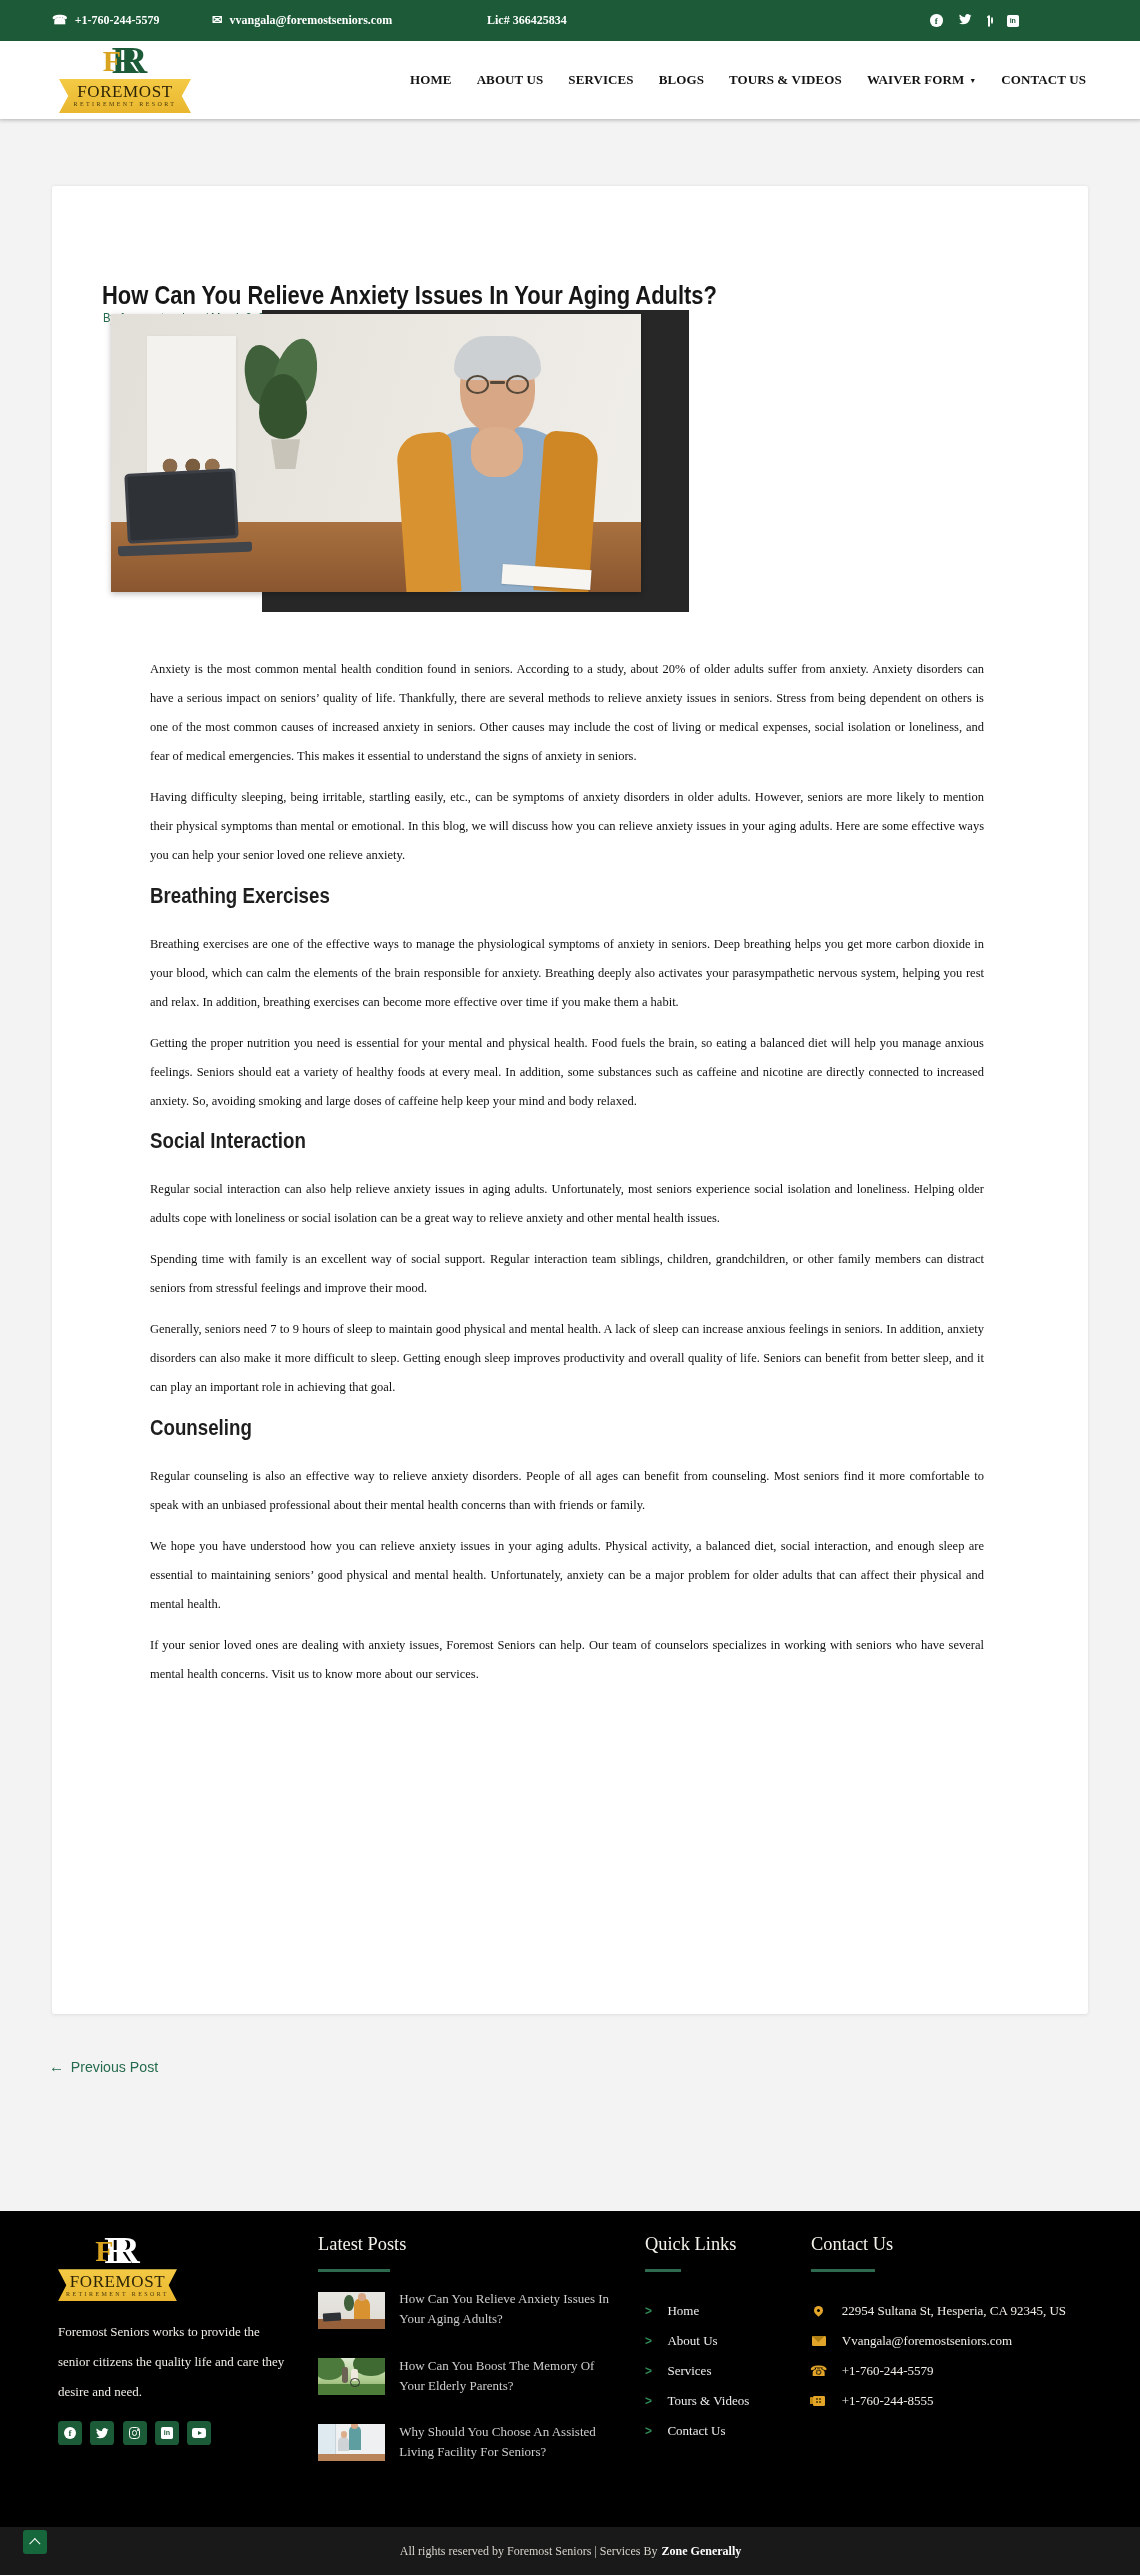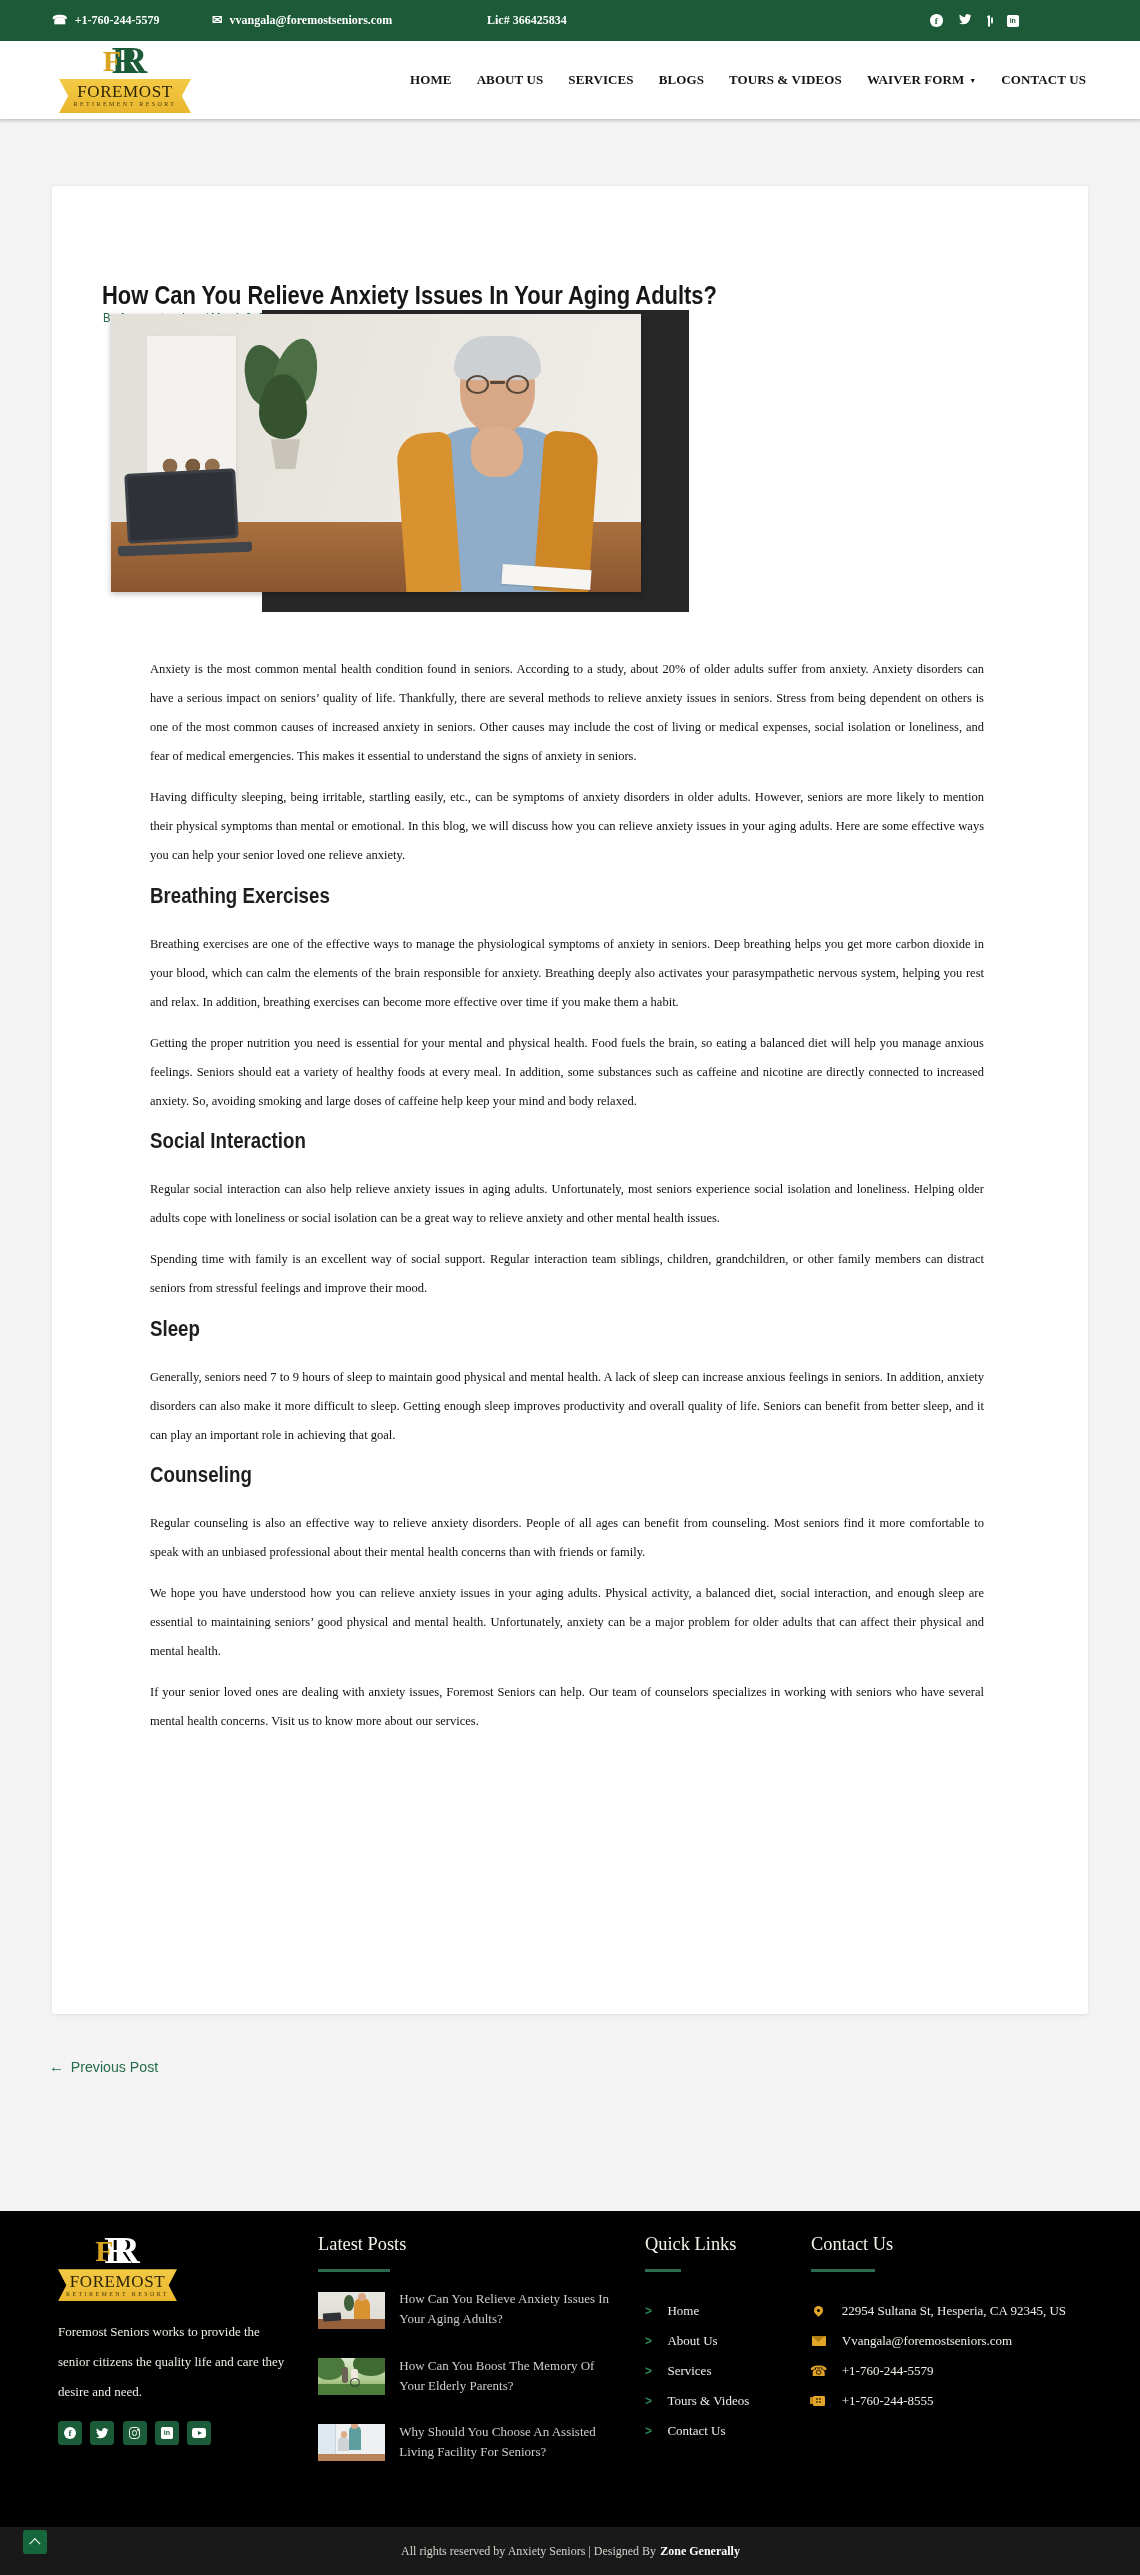--- a/index.html
+++ b/index.html
@@ -279,21 +279,20 @@
 
       <div class="content">
         <p>Anxiety is the most common mental health condition found in seniors. According to a study, about 20% of older adults suffer from anxiety. Anxiety disorders can have a serious impact on seniors’ quality of life. Thankfully, there are several methods to relieve anxiety issues in seniors. Stress from being dependent on others is one of the most common causes of increased anxiety in seniors. Other causes may include the cost of living or medical expenses, social isolation or loneliness, and fear of medical emergencies. This makes it essential to understand the signs of anxiety in seniors.</p>
         <p>Having difficulty sleeping, being irritable, startling easily, etc., can be symptoms of anxiety disorders in older adults. However, seniors are more likely to mention their physical symptoms than mental or emotional. In this blog, we will discuss how you can relieve anxiety issues in your aging adults. Here are some effective ways you can help your senior loved one relieve anxiety.</p>
         <h2><span class="condensed">Breathing Exercises</span></h2>
         <p>Breathing exercises are one of the effective ways to manage the physiological symptoms of anxiety in seniors. Deep breathing helps you get more carbon dioxide in your blood, which can calm the elements of the brain responsible for anxiety. Breathing deeply also activates your parasympathetic nervous system, helping you rest and relax. In addition, breathing exercises can become more effective over time if you make them a habit.</p>
         <p>Getting the proper nutrition you need is essential for your mental and physical health. Food fuels the brain, so eating a balanced diet will help you manage anxious feelings. Seniors should eat a variety of healthy foods at every meal. In addition, some substances such as caffeine and nicotine are directly connected to increased anxiety. So, avoiding smoking and large doses of caffeine help keep your mind and body relaxed.</p>
         <h2><span class="condensed">Social Interaction</span></h2>
         <p>Regular social interaction can also help relieve anxiety issues in aging adults. Unfortunately, most seniors experience social isolation and loneliness. Helping older adults cope with loneliness or social isolation can be a great way to relieve anxiety and other mental health issues.</p>
         <p>Spending time with family is an excellent way of social support. Regular interaction team siblings, children, grandchildren, or other family members can distract seniors from stressful feelings and improve their mood.</p>
-        <h2><span class="condensed">Sleep</span></h2>
         <p>Generally, seniors need 7 to 9 hours of sleep to maintain good physical and mental health. A lack of sleep can increase anxious feelings in seniors. In addition, anxiety disorders can also make it more difficult to sleep. Getting enough sleep improves productivity and overall quality of life. Seniors can benefit from better sleep, and it can play an important role in achieving that goal.</p>
         <h2><span class="condensed">Counseling</span></h2>
         <p>Regular counseling is also an effective way to relieve anxiety disorders. People of all ages can benefit from counseling. Most seniors find it more comfortable to speak with an unbiased professional about their mental health concerns than with friends or family.</p>
         <p>We hope you have understood how you can relieve anxiety issues in your aging adults. Physical activity, a balanced diet, social interaction, and enough sleep are essential to maintaining seniors’ good physical and mental health. Unfortunately, anxiety can be a major problem for older adults that can affect their physical and mental health.</p>
         <p>If your senior loved ones are dealing with anxiety issues, Foremost Seniors can help. Our team of counselors specializes in working with seniors who have several mental health concerns. Visit us to know more about our services.</p>
       </div>
     </article>
 
     <a class="prev-post">
       <span class="prev-arrow">←</span>
@@ -423,21 +422,21 @@
           <span class="cicon">
               <span class="fax"></span>
             </span>
           <span>+1-760-244-8555</span>
         </a>
       </div>
     </div>
   </footer>
 
   <div class="bottombar">
-    <span>All rights reserved by Anxiety Seniors | Designed By</span>
+    <span>All rights reserved by Foremost Seniors | Services By</span>
     <a class="zone">Zone Generally</a>
   </div>
 
   <a class="scrolltop">
     <span class="chev-up"></span>
   </a>
 
 </div>
 
 

